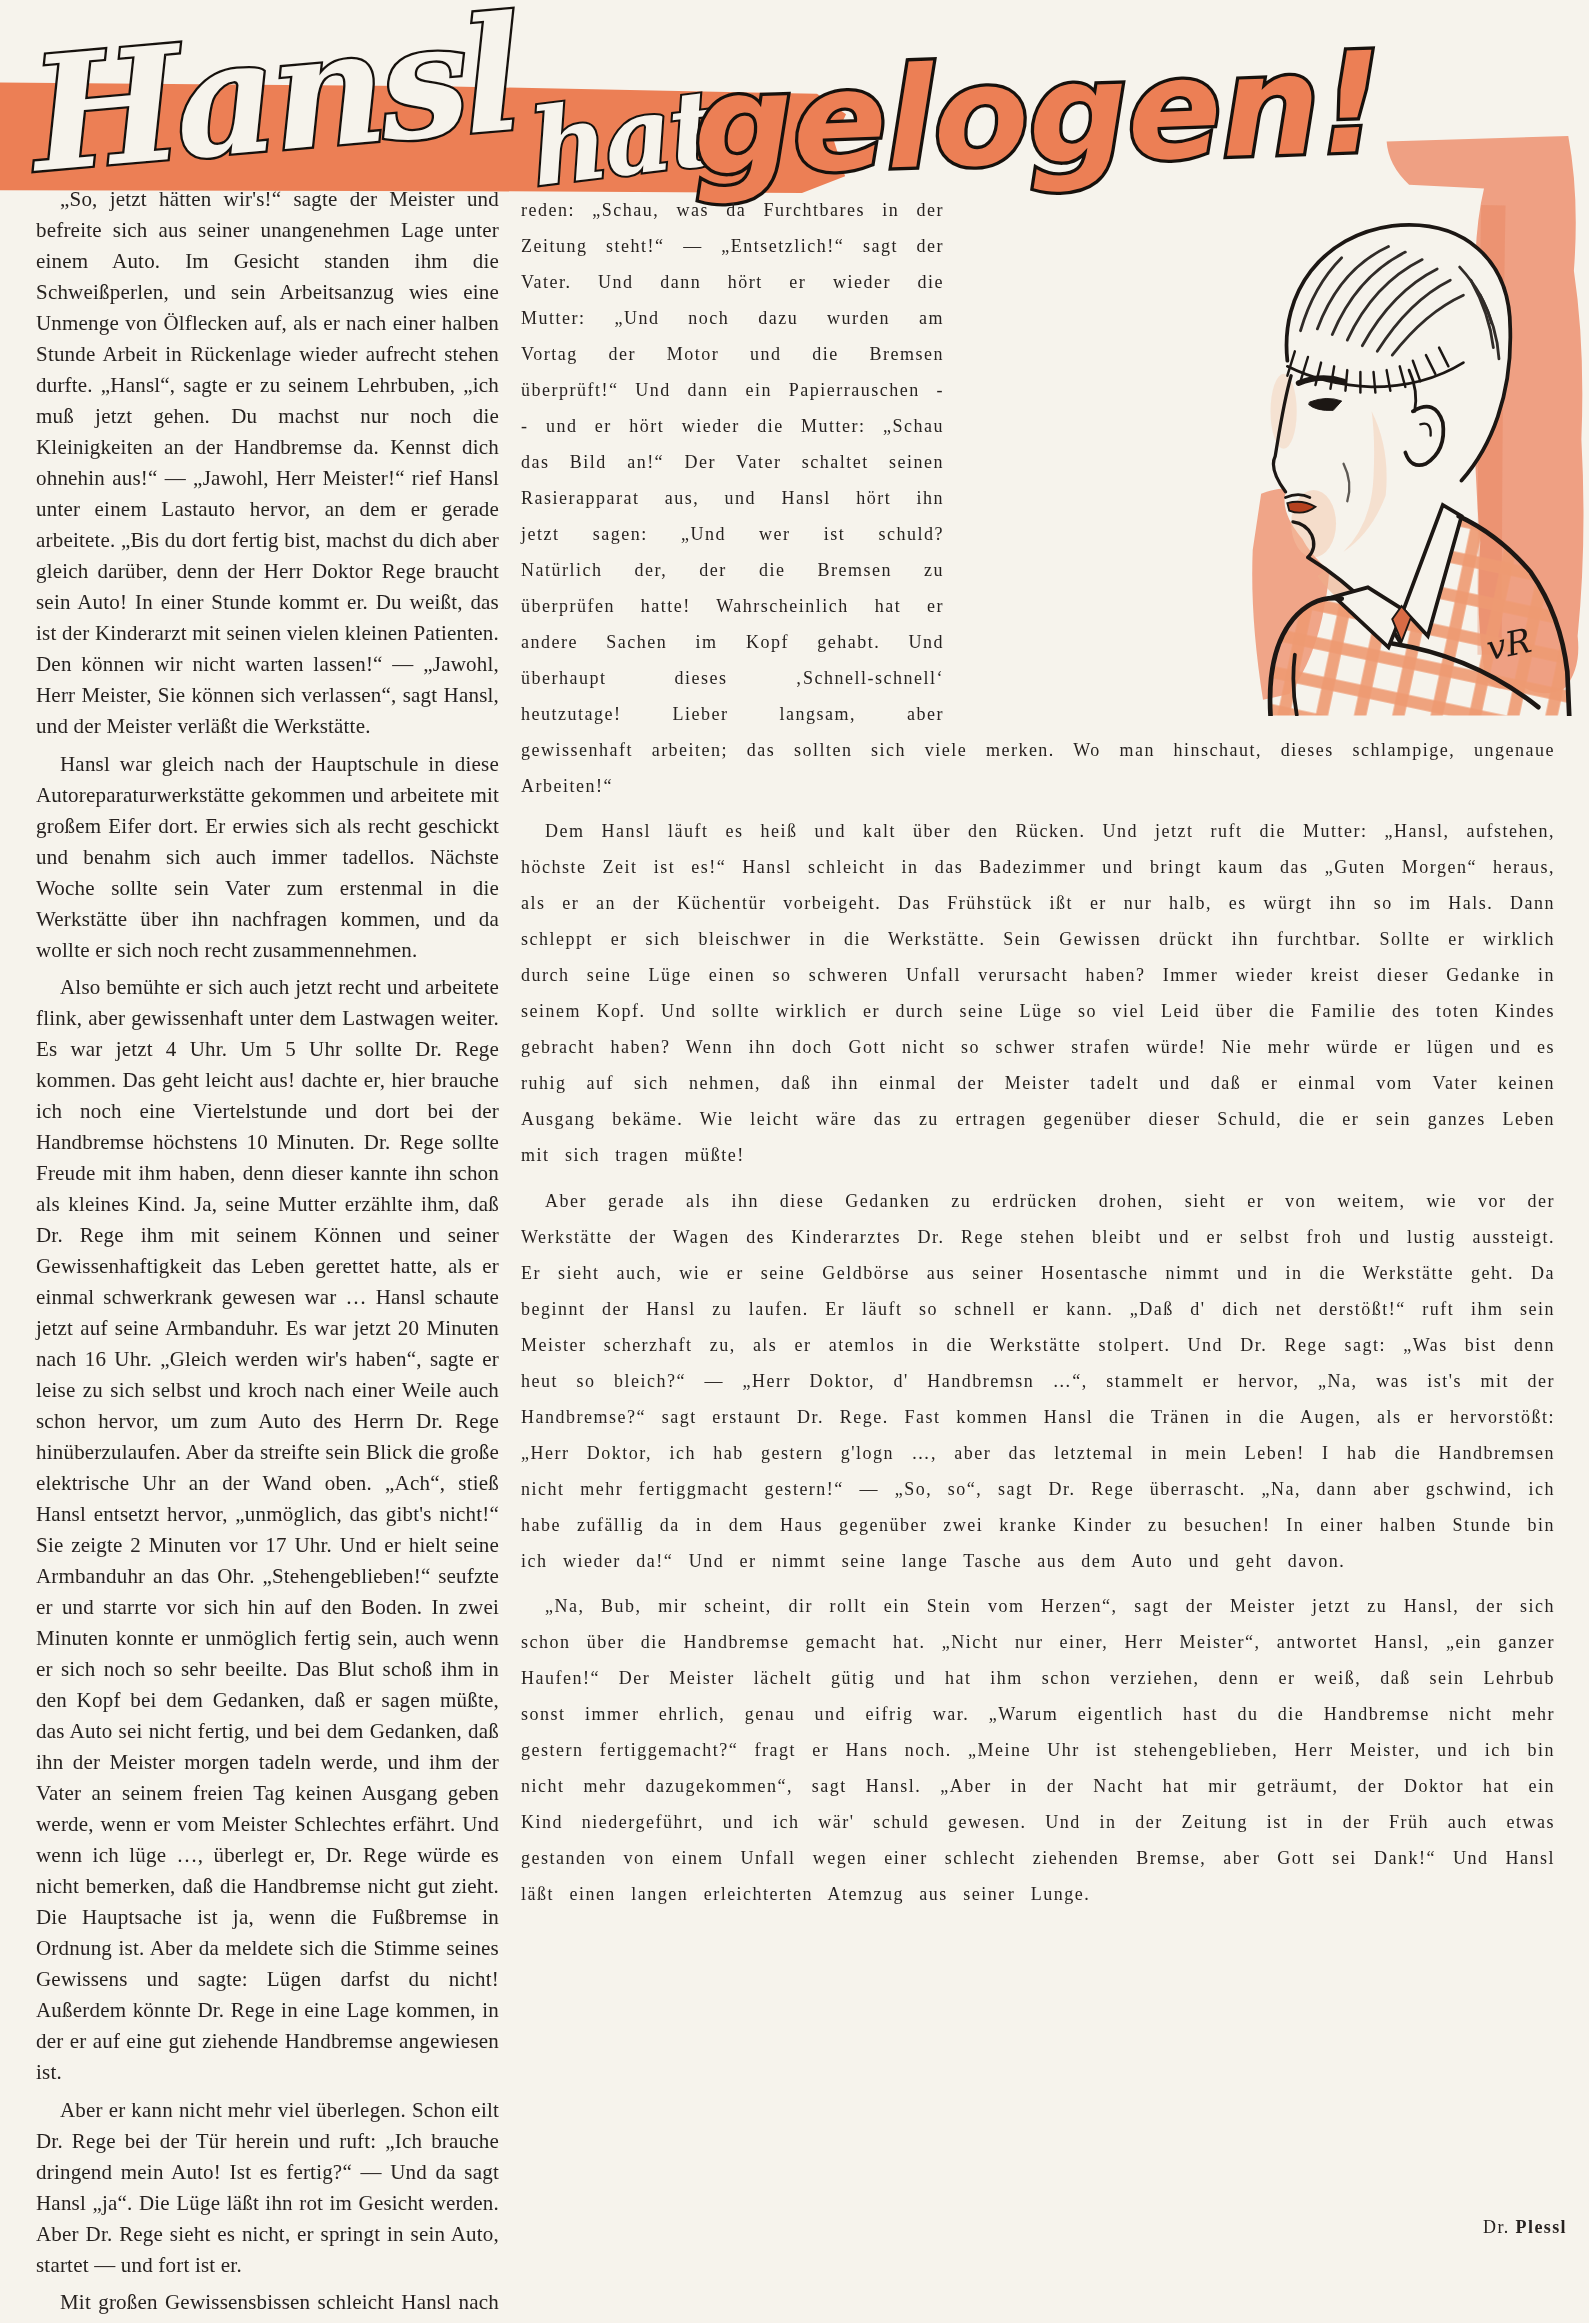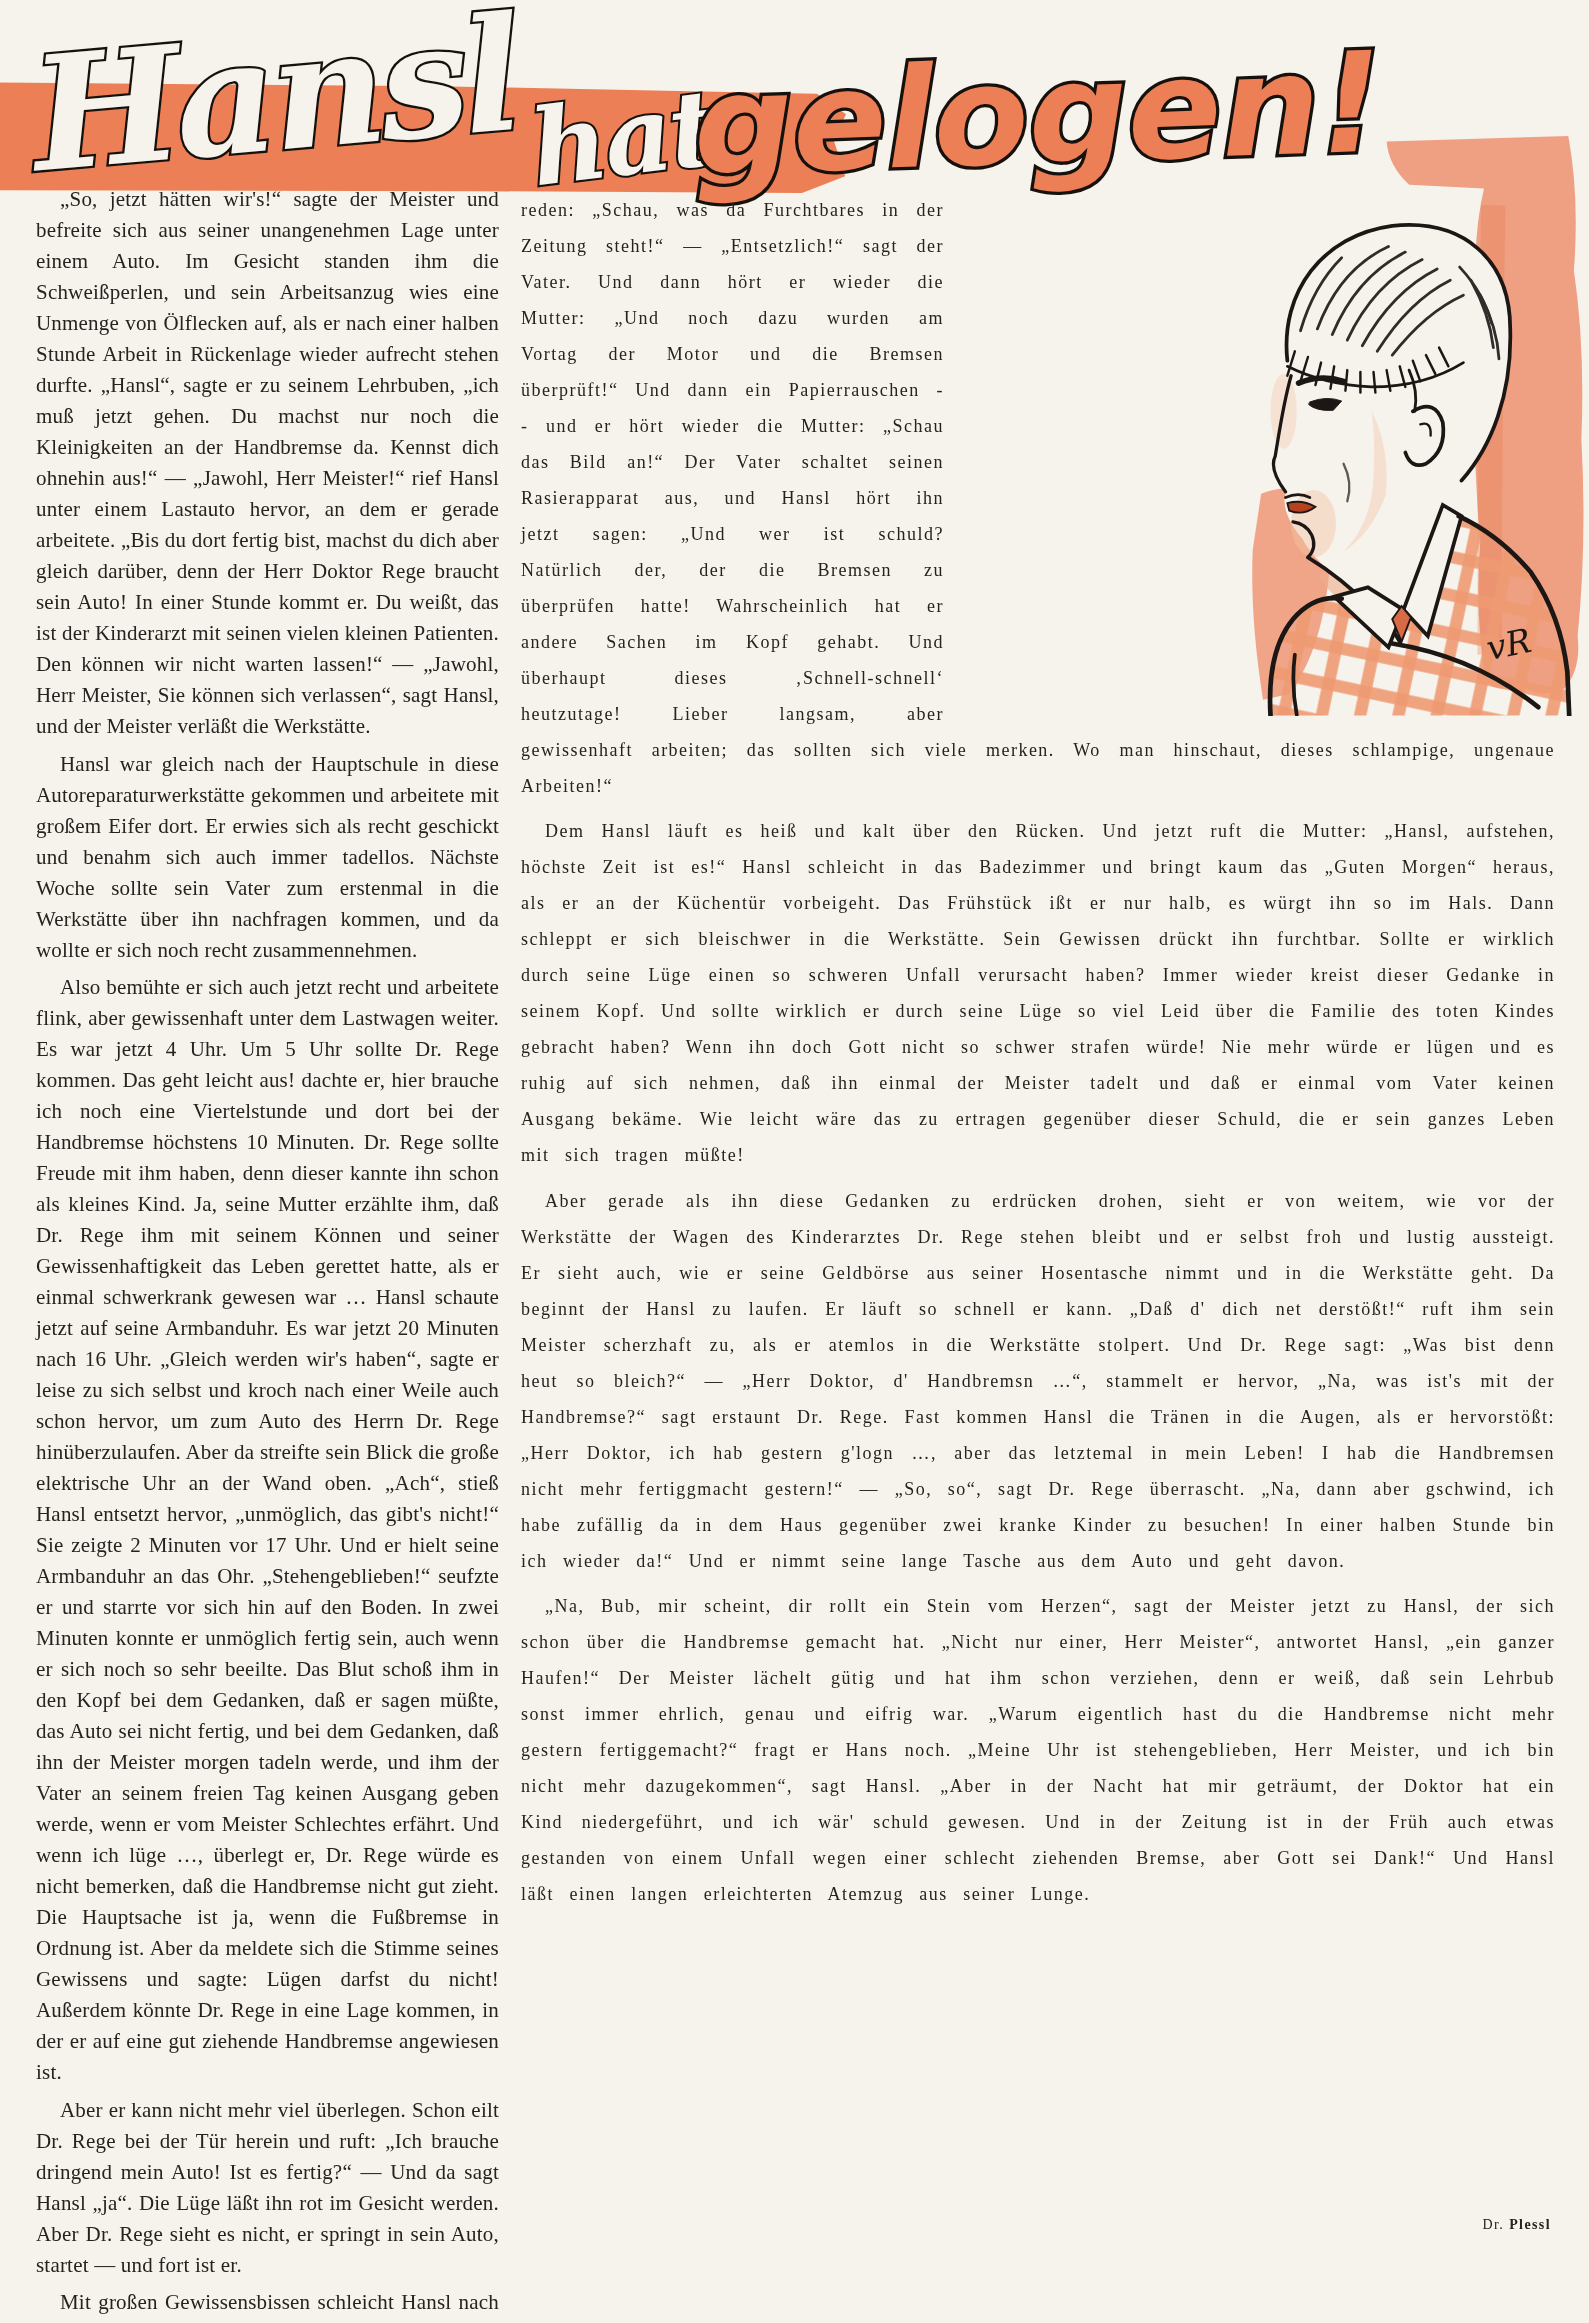--- a/index.html
+++ b/index.html
@@ -34,22 +34,22 @@
   }
   .para.flush{text-indent:0;margin-top:8px;}
   .illu-float{
     float:right;
     width:611px;height:536px;
     position:relative;
   }
   .illu-float svg{position:absolute;top:-54px;right:-32px;display:block;}
   .byline{
     position:absolute;
-    right:38px;top:2217px;
-    font-size:14px;
+    right:22px;top:2217px;
+    font-size:18px;
     letter-spacing:1.4px;
   }
   .byline .name{font-weight:bold;}
 </style>
 </head>
 <body>
 
 <div class="page">
 
   <svg class="header-svg" width="1589" height="225" viewBox="0 0 1696 240">

